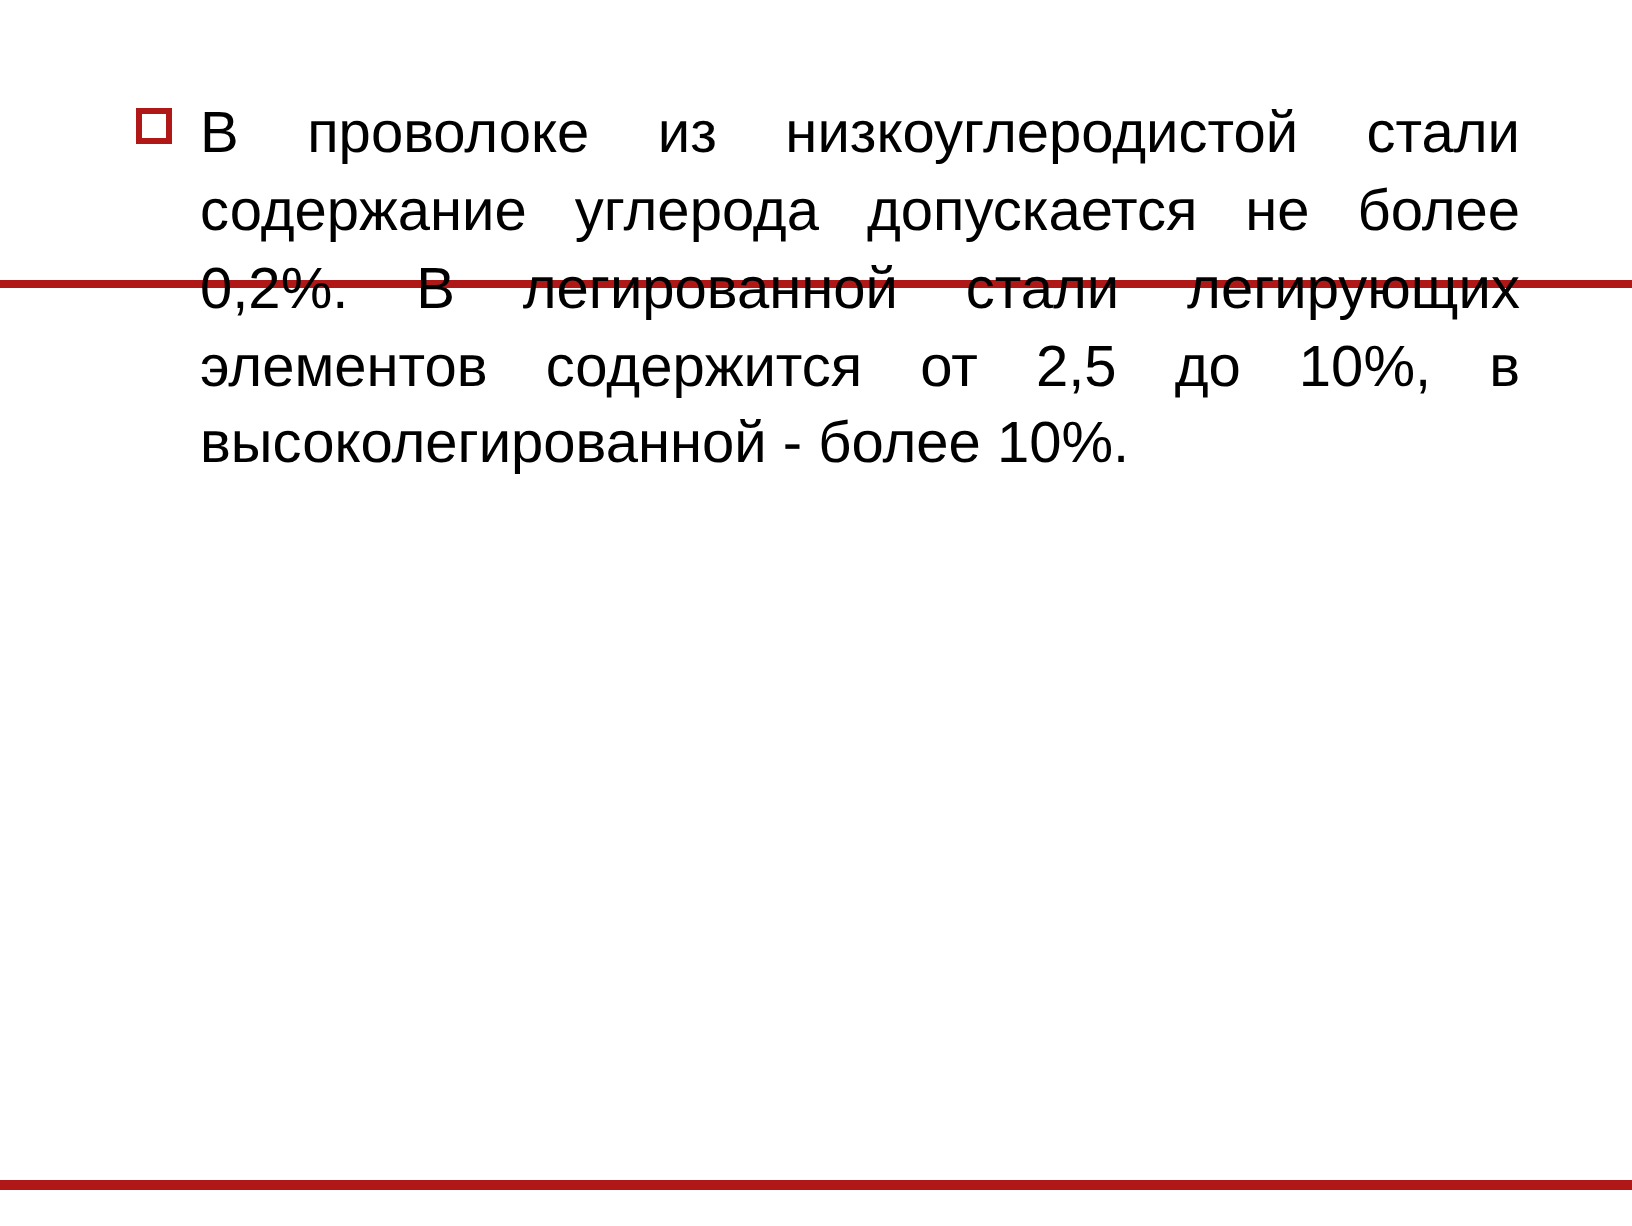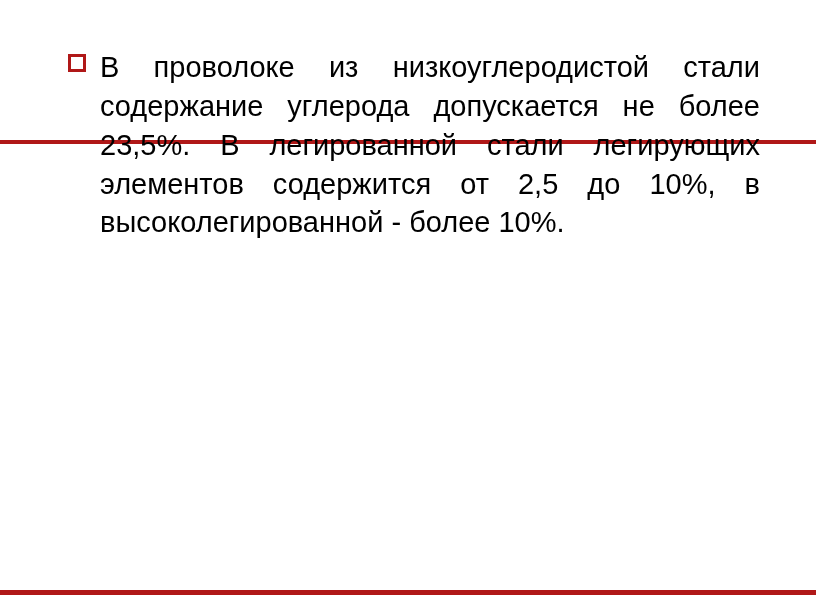--- a/index.html
+++ b/index.html
@@ -54,14 +54,14 @@
     }
   </style>
 </head>
 <body>
 
 <div class="decoration-line decoration-line-top"></div>
 <div class="decoration-line decoration-line-bottom"></div>
 
 <div class="content">
   <div class="bullet"></div>
-  <div class="text">В проволоке из низкоуглеродистой стали содержание углерода допускается не более 23,5%. В легированной стали легирующих элементов содержится от 2,5 до 10%, в высоколегированной - более 10%.</div>
+  <div class="text">В проволоке из низкоуглеродистой стали содержание углерода допускается не более 0,2%. В легированной стали легирующих элементов содержится от 2,5 до 10%, в высоколегированной - более 10%.</div>
 </div>
 
 </body></html>

